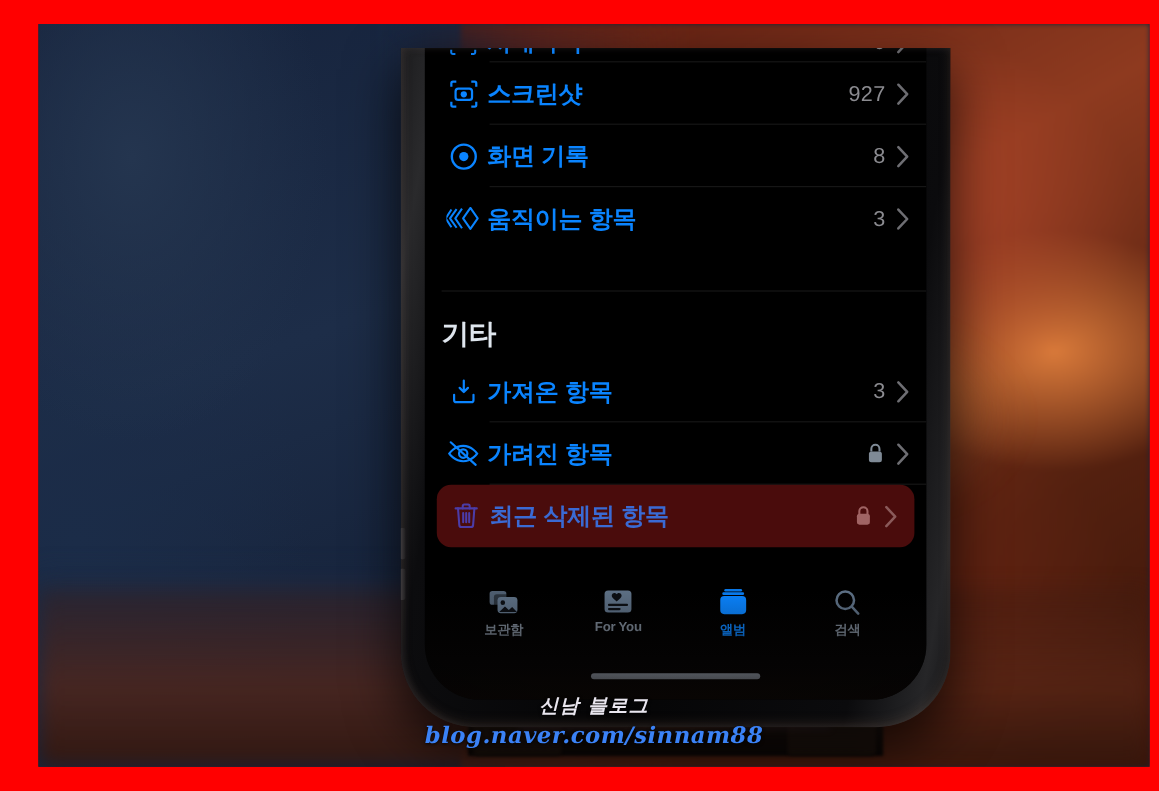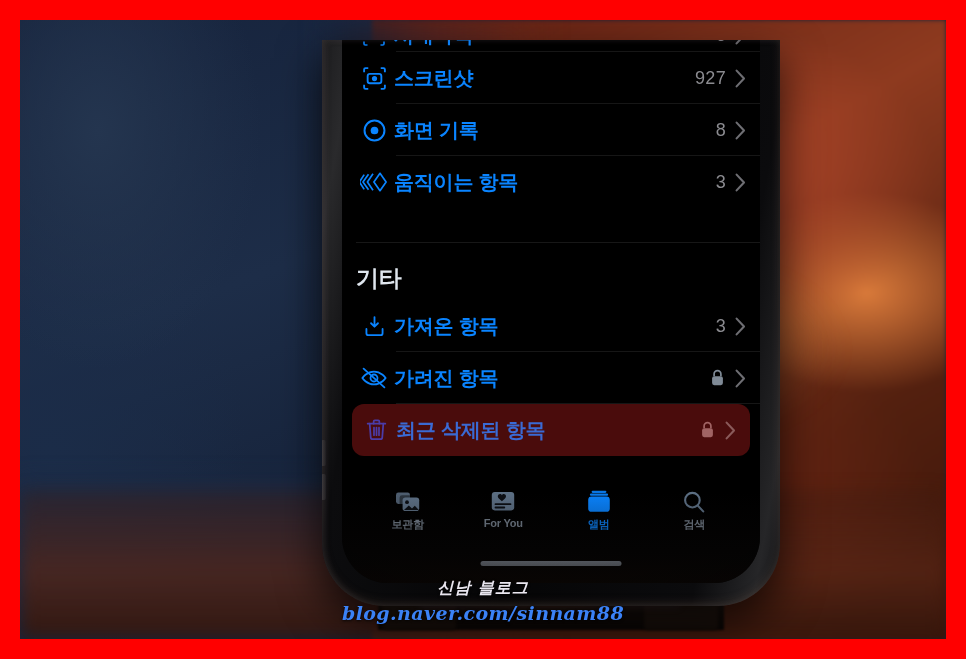--- a/index.html
+++ b/index.html
@@ -11,21 +11,21 @@
   }
 
   
   #shot {
     position:relative; width:966px; height:659px;
     background:#FF0000; overflow:hidden;
   }
 
   
   #backdrop {
-    position:absolute; left:20px; top:20px;
+    position:absolute; left:32px; top:20px;
     width:926px; height:619px; overflow:hidden;
     background:#1a2338;
   }
   #bd-left {
     position:absolute; left:0; top:0; width:42%; height:100%;
     background:
       radial-gradient(ellipse 60% 55% at 20% 18%, #24354f 0%, rgba(36,53,79,0) 70%),
       radial-gradient(ellipse 70% 60% at 8% 70%, #1b2c48 0%, rgba(27,44,72,0) 72%),
       linear-gradient(160deg, #16233c 0%, #1d2d48 45%, #121d33 100%);
   }

